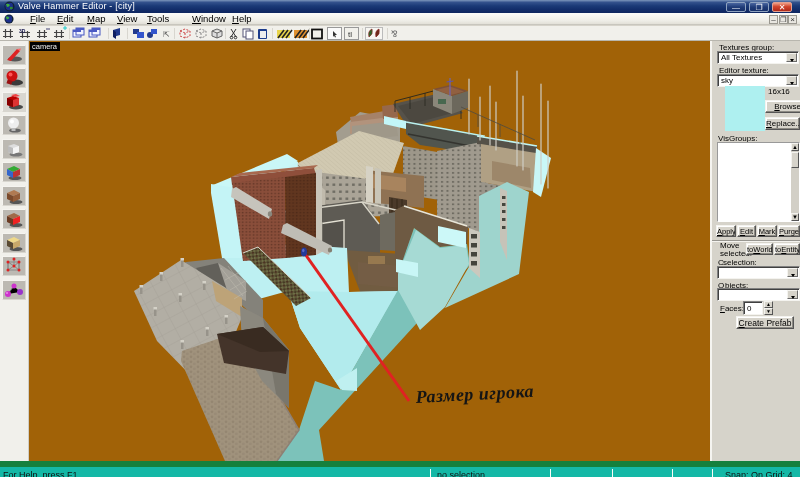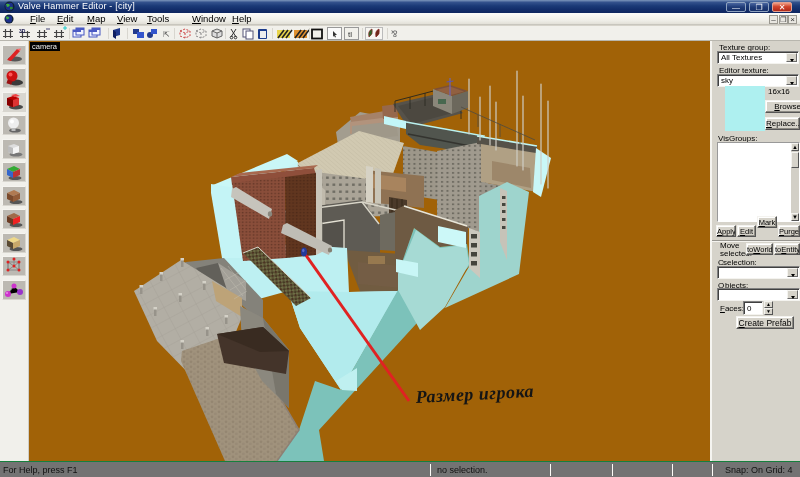--- a/index.html
+++ b/index.html
@@ -8,21 +8,21 @@
 .wbtn{position:absolute;top:2px;height:10px;width:20px;border:1px solid #8fa3c0;border-radius:2px;background:linear-gradient(180deg,#4a66a0 0%,#203c78 50%,#16306a 100%)}
 .wbtn.close{background:linear-gradient(180deg,#f0a088 0%,#d0452c 45%,#b02818 100%);border-color:#e0a090}
 .wbtn span{position:absolute;width:100%;text-align:center;color:#fff;font-size:8px;line-height:9px;top:0;left:0}
 #menu{position:absolute;left:0;top:13px;width:800px;height:12px;background:linear-gradient(180deg,#fbfbf9 0%,#eeede7 70%,#e2e0d8 100%);border-bottom:1px solid #c8c6be;font-size:9.5px;color:#000}
 #menu .mi{position:absolute;top:0px;line-height:12px}
 #toolbar{position:absolute;left:0;top:26px;width:800px;height:15px;background:#f1f0eb;border-bottom:1px solid #b8b6ae}
 #lefttools{position:absolute;left:0;top:41px;width:29px;height:420px;background:#f1f0eb;border-right:1px solid #cfcdc5}
 .ltool{position:absolute;left:2px;width:24px;height:20px;background:#bcb9b2;border:1px solid #d8d6cf;border-top-color:#f5f4f0;border-left-color:#f5f4f0}
 #viewport{position:absolute;left:29px;top:41px;width:758px;height:420px;background:#a16207}
 #rpanel{position:absolute;left:710px;top:41px;width:90px;height:420px;background:#d6d3ca;border-left:2px solid #f5f4f0;font-size:8px;color:#000}
-#status{position:absolute;left:0;top:461px;width:800px;height:16px;background:#737373;border-top:1px solid #15803d;font-size:9px;color:#111}
+#status{position:absolute;left:0;top:461px;width:800px;height:16px;background:#14b8a6;border-top:6px solid #15803d;font-size:9px;color:#111}
 .sunk{border:1px solid;border-color:#999 #fff #fff #999}
 .ddown{position:absolute;background:#fff;border:1px solid;border-color:#808080 #f4f3ef #f4f3ef #808080;box-shadow:inset 1px 1px 0 #404040}
 .ddarrow{position:absolute;right:1px;top:1px;bottom:1px;width:11px;background:#d6d3ca;border:1px solid;border-color:#f4f3ef #6a6a6a #6a6a6a #f4f3ef}
 .ddarrow:after{content:"";position:absolute;left:2.5px;top:5px;border:2.5px solid transparent;border-top:3.5px solid #000}
 .btn{position:absolute;background:#d6d3ca;border:1px solid;border-color:#f4f3ef #555 #555 #f4f3ef;box-shadow:inset -1px -1px 0 #8d8b84,inset 1px 1px 0 #fff;text-align:center;font-size:8px;color:#000;white-space:nowrap;overflow:hidden}
 u{text-decoration:underline}
 </style></head><body>
 <div id="title">
   <svg class="abs" style="left:4px;top:1px" width="11" height="11" viewBox="0 0 11 11">
       <circle cx="5.5" cy="5.5" r="5" fill="#123"></circle>
@@ -432,21 +432,21 @@
       </g>
 
 <line x1="305" y1="254" x2="409" y2="401" stroke="#e02222" stroke-width="3"></line>
 <ellipse cx="304" cy="252" rx="3" ry="4.5" fill="#223a9a"></ellipse>
 <ellipse cx="303.3" cy="250.5" rx="1.2" ry="1.8" fill="#5a6ac8"></ellipse>
 <text x="416" y="403" font-family="Liberation Serif,serif" font-style="italic" font-weight="bold" font-size="18" fill="#151515" transform="rotate(-3 416 403)" textLength="118">Размер игрока</text>
 </svg>
 <div class="abs" style="left:1px;top:1px;background:#000;color:#eee;font-size:7.5px;line-height:9px;padding:0 3px 0 2px">camera</div>
 </div>
 <div id="rpanel">
-  <span class="abs" style="left:7px;top:2px">Texture group:</span>
+  <span class="abs" style="left:7px;top:2px">Textures group:</span>
   <div class="ddown" style="left:5px;top:10px;width:82px;height:13px">
       <span class="abs" style="left:3px;top:1px">All Textures</span>
       <div class="ddarrow"></div>
     </div>
   <span class="abs" style="left:7px;top:25px">Editor texture:</span>
   <div class="ddown" style="left:5px;top:33px;width:82px;height:13px">
       <span class="abs" style="left:3px;top:1px">sky</span>
       <div class="ddarrow"></div>
     </div>
   <div class="abs" style="left:13px;top:45px;width:40px;height:45px;background:#aef0f0"></div>
@@ -456,21 +456,21 @@
   <span class="abs" style="left:6px;top:93px">VisGroups:</span>
   <div class="abs sunk" style="left:5px;top:101px;width:83px;height:80px;background:#fff">
     <div class="abs" style="right:0;top:0;width:8px;height:100%;background:#d2cfc6">
       <div class="abs" style="left:0;top:0;width:8px;height:8px;border:1px solid;border-color:#f4f3ef #555 #555 #f4f3ef;background:#d6d3ca;font-size:6px;line-height:6px;text-align:center;color:#000">▲</div>
       <div class="abs" style="left:0;bottom:0;width:8px;height:8px;border:1px solid;border-color:#f4f3ef #555 #555 #f4f3ef;background:#d6d3ca;font-size:6px;line-height:6px;text-align:center;color:#000">▼</div>
       <div class="abs" style="left:0;top:9px;width:8px;height:16px;border:1px solid;border-color:#f4f3ef #555 #555 #f4f3ef;background:#d6d3ca"></div>
     </div>
   </div>
   <div class="btn" style="left:4px;top:184px;width:20px;height:12px;line-height:11px;font-size:7.5px"><u>A</u>pply</div>
   <div class="btn" style="left:25px;top:184px;width:19px;height:12px;line-height:11px;font-size:7.5px"><u>E</u>dit</div>
-  <div class="btn" style="left:45px;top:175px;width:20px;height:12px;line-height:11px;font-size:7.5px"><u>M</u>ark</div>
+  <div class="btn" style="left:45px;top:184px;width:20px;height:12px;line-height:11px;font-size:7.5px"><u>M</u>ark</div>
   <div class="btn" style="left:66px;top:184px;width:22px;height:12px;line-height:11px;font-size:7.5px"><u>P</u>urge</div>
   <div class="abs" style="left:0;top:199px;width:90px;border-top:1px solid #989690;border-bottom:1px solid #f4f3ef"></div>
   <span class="abs" style="left:8px;top:201px;line-height:8px">Move<br>selected:</span>
   <div class="btn" style="left:34px;top:202px;width:27px;height:12px;line-height:11px;font-size:7.5px">to<u>W</u>orld</div>
   <div class="btn" style="left:62px;top:202px;width:26px;height:12px;line-height:11px;font-size:7.5px">to<u>E</u>ntity</div>
   <span class="abs" style="left:6px;top:217px;text-decoration:underline">C</span>
     <span class="abs" style="left:11px;top:217px">selection:</span>
   <div class="ddown" style="left:5px;top:225px;width:83px;height:13px">
       <div class="ddarrow"></div>
     </div>

